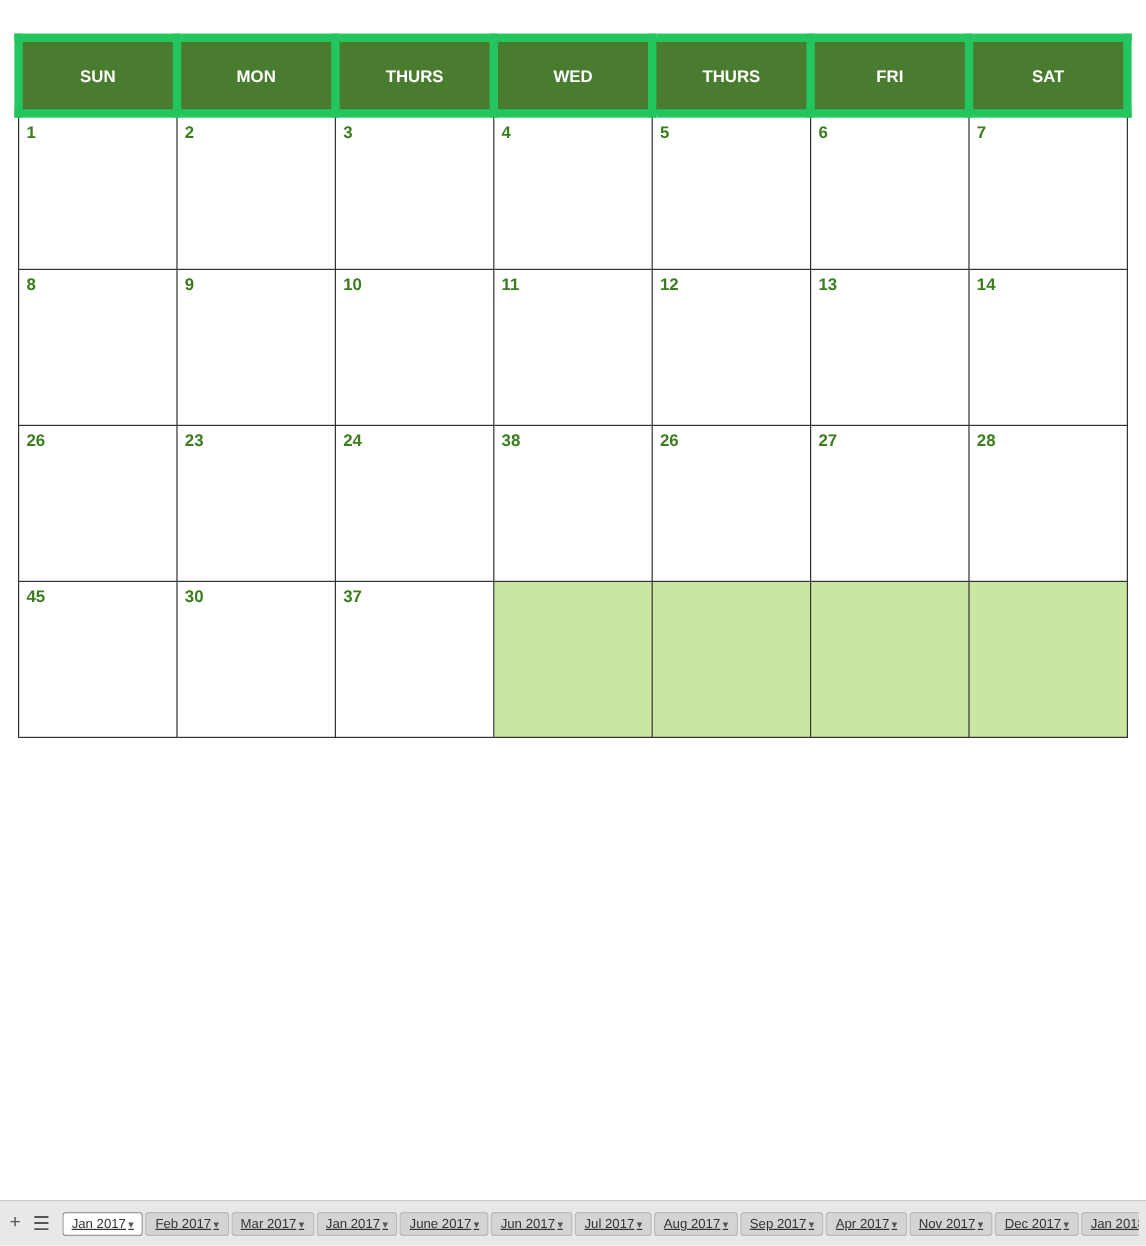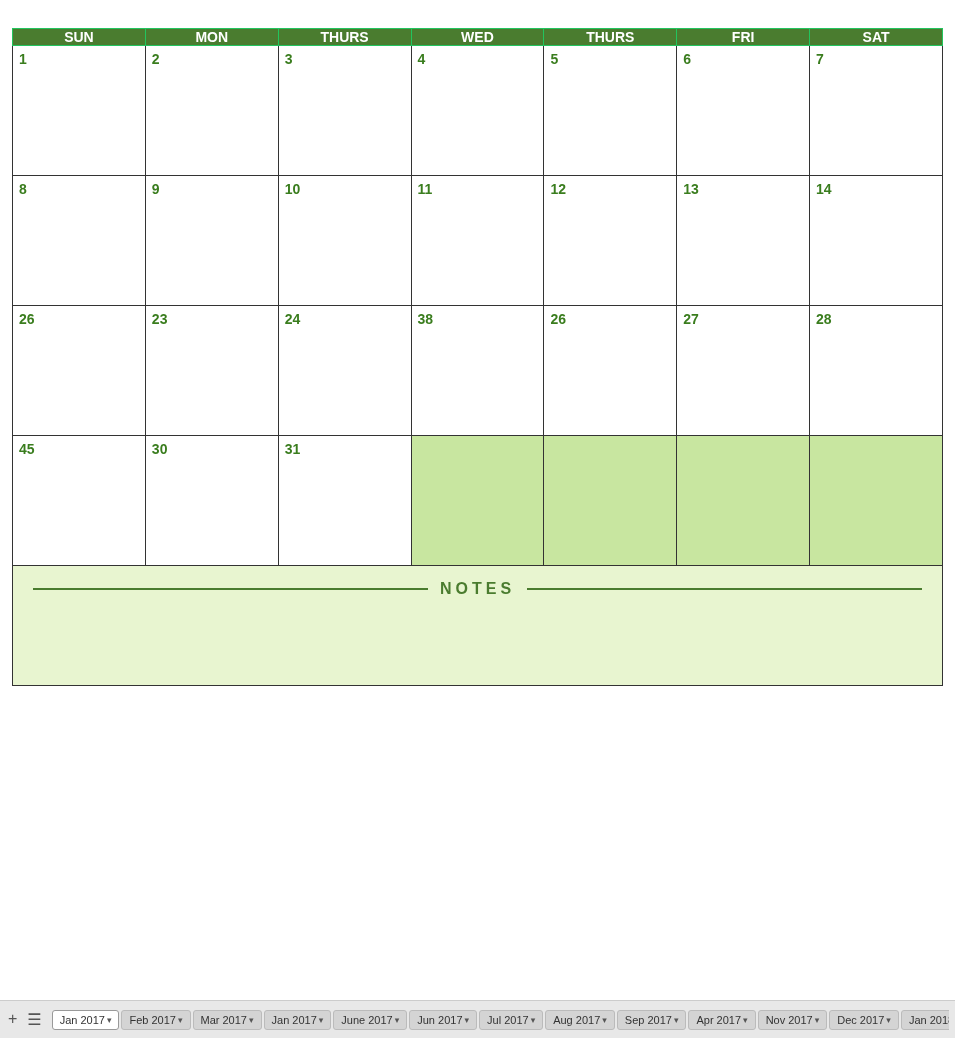--- a/index.html
+++ b/index.html
@@ -31,22 +31,22 @@
       width: 100%;
       border-collapse: collapse;
     }
 
     .day-header {
       background: #4a7c2f;
       color: white;
       text-align: center;
       font-weight: bold;
       font-size: 14px;
-      padding: 0 0;
-      border: 1px solid #22c55e;
+      padding: 20px 0;
+      border: 7px solid #22c55e;
     }
 
     .day-cell {
       border: 1px solid #333;
       vertical-align: top;
       width: calc(100% / 7);
       height: 130px;
       padding: 4px 6px;
       background: white;
     }
@@ -121,20 +121,21 @@
       border-radius: 3px;
       padding: 3px 7px;
       font-size: 11px;
       color: #333;
       cursor: pointer;
       display: flex;
       align-items: center;
       gap: 2px;
       white-space: nowrap;
       flex-shrink: 0;
+      text-decoration: underline;
     }
 
     .tab-item.active {
       background: white;
       border-color: #999;
     }
 
     .tab-item .dropdown-arrow {
       font-size: 9px;
       color: #555;
@@ -182,34 +183,25 @@
           <td class="day-cell"><span class="day-number">23</span></td>
           <td class="day-cell"><span class="day-number">24</span></td>
           <td class="day-cell"><span class="day-number">38</span></td>
           <td class="day-cell"><span class="day-number">26</span></td>
           <td class="day-cell"><span class="day-number">27</span></td>
           <td class="day-cell"><span class="day-number">28</span></td>
         </tr>
         <tr>
           <td class="day-cell"><span class="day-number">45</span></td>
           <td class="day-cell"><span class="day-number">30</span></td>
-          <td class="day-cell"><span class="day-number">31</span></td>
-          <td class="day-cell empty-next"></td>
-          <td class="day-cell empty-next"></td>
-          <td class="day-cell empty-next"></td>
-          <td class="day-cell empty-next"></td>
-        </tr>
-        <tr class="notes-row">
-          <td colspan="7">
-    <div class="notes-inner">
-      <div class="notes-line"></div>
-      <span class="notes-label">NOTES</span>
-      <div class="notes-line"></div>
-    </div>
-  </td>
+          <td class="day-cell"><span class="day-number">37</span></td>
+          <td class="day-cell empty-next"></td>
+          <td class="day-cell empty-next"></td>
+          <td class="day-cell empty-next"></td>
+          <td class="day-cell empty-next"></td>
         </tr>
       </tbody>
   </table>
 </div>
 
 <div class="tab-bar">
   <div class="tab-bar-icons">
     <span class="tab-icon">+</span>
     <span class="tab-icon">☰</span>
   </div>

